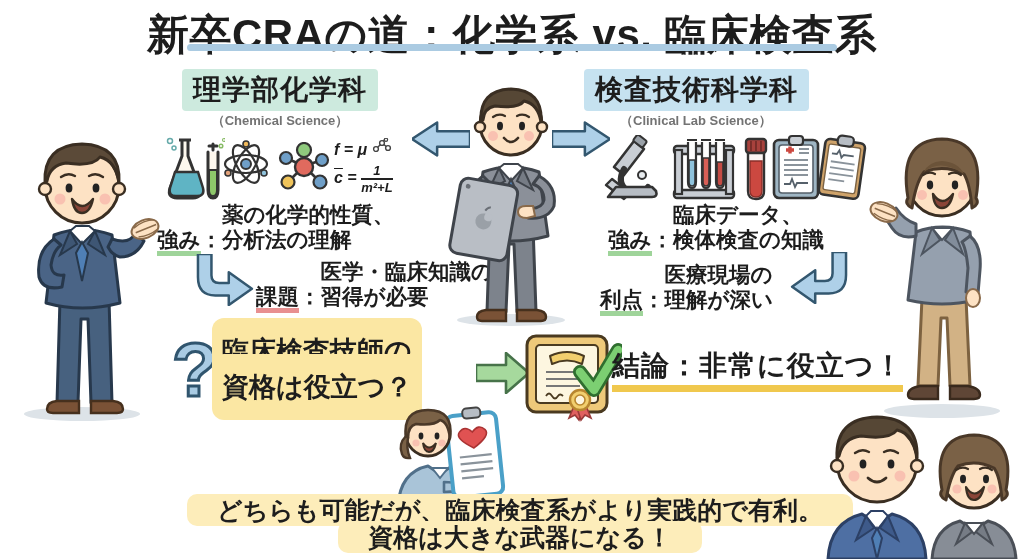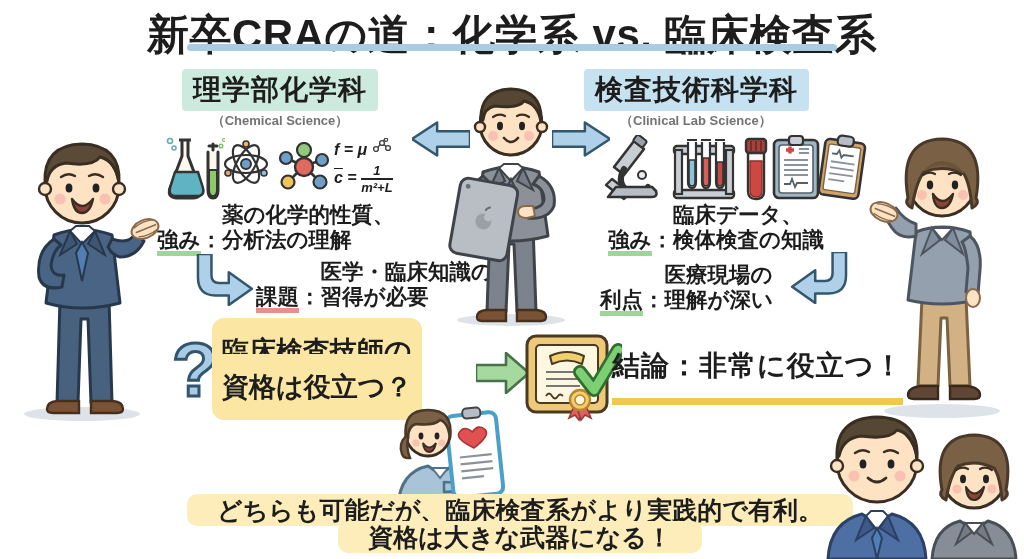--- a/index.html
+++ b/index.html
@@ -9,21 +9,21 @@
   
   .hl{display:inline-block;border-radius:4px;padding:2px 11px}
   .hl-teal{background:#cdeade}
   .hl-blue{background:#c6e2f0}
   .hl-yel{background:#fbe7a3;border-radius:12px;padding:18px 10px}
   .hl-ban{background:#fdedba;border-radius:10px;padding:2px 30px}
   
   .u{background-repeat:no-repeat;background-position:0 100%;background-size:100% 5px;padding-bottom:4px}
   .ug{background-image:linear-gradient(#9fd49a,#9fd49a)}
   .ur{background-image:linear-gradient(#e89090,#e89090)}
-  .uy{background-image:linear-gradient(#f0c84e,#f0c84e);background-size:100% 7px;padding-bottom:20px}
+  .uy{background-image:linear-gradient(#f0c84e,#f0c84e);background-size:100% 7px;padding-bottom:7px}
   .h1{font-size:42px;font-weight:700;letter-spacing:.5px}
   .h2{font-size:28px;font-weight:700;letter-spacing:1px}
   .sub{font-size:13px;font-weight:700;color:#737373}
   .body22{font-size:21.5px;font-weight:700;line-height:1.18}
   .q-lines{font-size:27px;font-weight:700;line-height:1.25}
   .txt2{display:flex;align-items:flex-end}
   .lines{display:flex;flex-direction:column}
   .frac{display:inline-block;vertical-align:middle;text-align:center;font-size:13px;font-weight:700;line-height:1}
   .frac .num{display:block;border-bottom:2px solid #222;padding:0 4px 1px}
   .frac .den{display:block;padding-top:1px}

